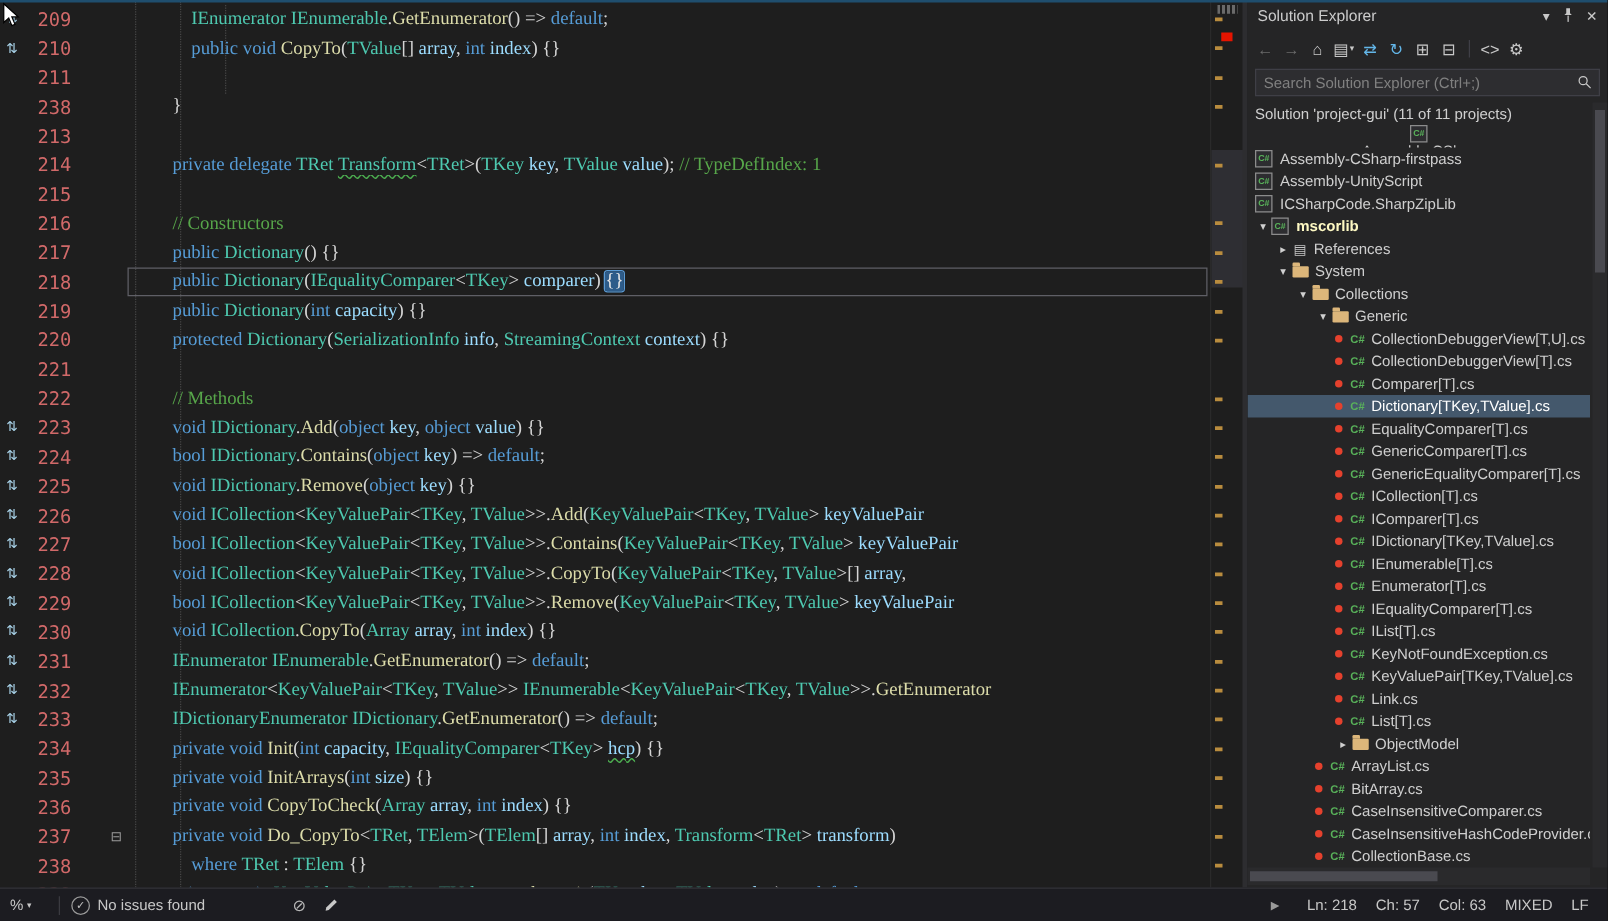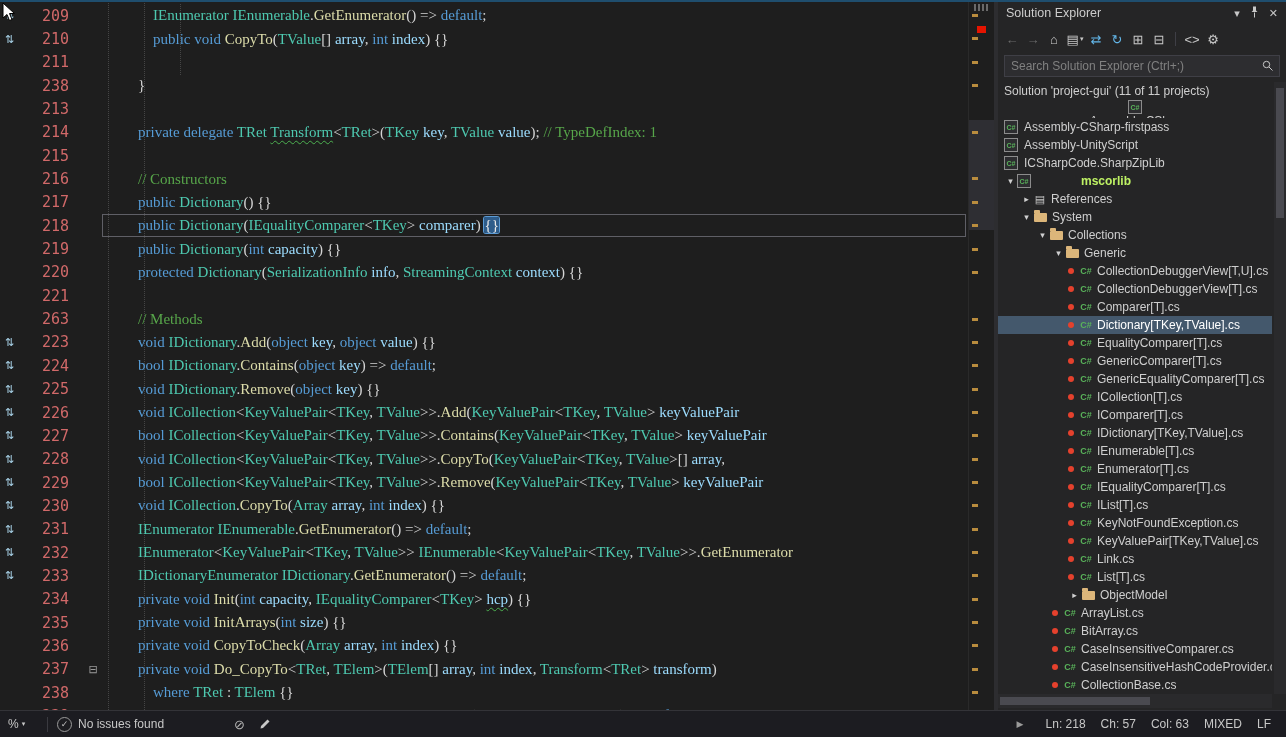--- a/index.html
+++ b/index.html
@@ -8,21 +8,21 @@
   .top-accent{position:absolute;left:0;top:0;width:1286px;height:2px;background:#1F4E6E;z-index:40;}
 
   
   #editor{position:absolute;left:0;top:0;width:968px;height:710px;background:#1E1E1E;overflow:hidden;}
   .guide{position:absolute;top:0;bottom:0;width:0;border-left:1px dotted #454545;}
   .g1{left:108px}.g2{left:144px}
   .g3{left:180px;top:4px;height:71px;bottom:auto}
   #code-lines{position:relative;padding-top:4px;}
   .code-row{display:flex;height:23.35px;align-items:center;position:relative;white-space:nowrap;}
   .glyph{width:30px;flex:none;font-size:11px;line-height:1;color:#A8D2E8;padding-left:5px;box-sizing:border-box;}
-  .lnum{width:48px;flex:none;text-align:right;color:#D16969;font-family:"DejaVu Sans Mono",monospace;font-size:15px;padding-right:9px;box-sizing:border-box;}
+  .lnum{width:48px;flex:none;text-align:left;color:#D16969;font-family:"DejaVu Sans Mono",monospace;font-size:15px;padding-right:9px;box-sizing:border-box;}
   .fold{width:30px;flex:none;text-align:center;color:#9A9A9A;font-size:11px;}
   .codetext{white-space:pre;font-family:Liberation Serif, serif;font-size:15px;flex:none;color:#D4D4D4;}
   .tk-k{color:#569CD6}.tk-t{color:#4EC9B0}.tk-m{color:#DCDCAA}.tk-v{color:#9CDCFE}
   .tk-c{color:#57A64A}.tk-o{color:#D4D4D4}
   .tk-s{background:#2E5C8A;box-shadow:0 0 0 1px #5B9BD5;border-radius:2px;color:#E8E8E8;}
   .tk-w{text-decoration:underline;text-decoration-style:wavy;text-decoration-color:#4CAF50;text-decoration-thickness:1px;text-underline-offset:3px;}
   .cur-box{position:absolute;left:102px;right:2px;top:0;bottom:0;border:1px solid #5F5F66;pointer-events:none;}
 
   
   #escroll{position:absolute;left:968px;top:0;width:26px;height:710px;background:#1E1E1E;border-left:1px solid #2A2A2A;overflow:hidden;}
@@ -48,21 +48,21 @@
   .se-search{position:relative;margin:3px 6px 4px 6px;}
   .se-search input{width:100%;box-sizing:border-box;height:22px;background:#2D2D30;border:1px solid #3F3F46;color:#CCCCCC;font-size:12px;padding:0 24px 0 6px;font-family:"Liberation Sans",sans-serif;}
   .se-search input::placeholder{color:#808080;}
   .se-search svg{position:absolute;right:6px;top:5px;}
   #tree{position:absolute;left:0;top:82px;width:274px;height:612px;overflow:hidden;}
   .tree-row{display:flex;align-items:center;height:18px;font-size:12px;color:#CFCFCF;white-space:nowrap;cursor:default;}
   .tree-row.selected{background:#44586C;color:#FFFFFF;}
   .tree-row .arrow{width:13px;flex:none;font-size:9px;color:#D0D0D0;text-align:center;}
   .tree-row .dot{width:6px;height:6px;border-radius:50%;background:#E5412D;margin-right:4px;flex:none;}
   .tree-row .label{overflow:hidden;text-overflow:clip;}
-  .tree-row .label.bold{font-weight:bold;color:#bef264;margin-left:44px;}
+  .tree-row .label.bold{font-weight:bold;color:#fef9c3;}
   .folder-icon{width:13px;height:9px;background:#DCB67A;border-radius:1px;position:relative;display:inline-block;margin:0 5px 0 1px;flex:none;}
   .folder-icon::before{content:"";position:absolute;top:-3px;left:0;width:6px;height:3px;background:#DCB67A;border-radius:1px 1px 0 0;}
   .cs-icon{width:16px;flex:none;color:#59B25A;font-weight:bold;font-size:9px;margin-right:3px;text-align:center;}
   .proj-icon{width:12px;height:12px;flex:none;border:1px solid #8C8C8C;background:#2D2D30;color:#59B25A;font-size:7px;font-weight:bold;display:flex;align-items:center;justify-content:center;margin-right:6px;}
   .ref-icon{width:14px;flex:none;color:#C5C5C5;font-size:11px;margin-right:4px;text-align:center;}
   .se-vscroll{position:absolute;right:0;top:82px;width:12px;height:612px;background:#2A2A2C;}
   .se-vthumb{position:absolute;left:2px;top:6px;width:8px;height:130px;background:#4A4A50;}
   .se-hscroll{position:absolute;left:0;top:694px;width:274px;height:14px;background:#2A2A2C;}
   .se-hthumb{position:absolute;left:2px;top:3px;width:150px;height:8px;background:#4A4A50;}
 
@@ -168,21 +168,21 @@
           <span class="codetext"><span class="tk-o">        </span><span class="tk-k">protected</span><span class="tk-o"> </span><span class="tk-t">Dictionary</span><span class="tk-o">(</span><span class="tk-t">SerializationInfo</span><span class="tk-o"> </span><span class="tk-v">info</span><span class="tk-o">, </span><span class="tk-t">StreamingContext</span><span class="tk-o"> </span><span class="tk-v">context</span><span class="tk-o">) {}</span></span>
         </div>
         <div class="code-row">
           <span class="glyph"></span>
           <span class="lnum">221</span>
           <span class="fold"></span>
           <span class="codetext"></span>
         </div>
         <div class="code-row">
           <span class="glyph"></span>
-          <span class="lnum">263</span>
+          <span class="lnum">222</span>
           <span class="fold"></span>
           <span class="codetext"><span class="tk-o">        </span><span class="tk-c">// Methods</span></span>
         </div>
         <div class="code-row">
           <span class="glyph">⇅</span>
           <span class="lnum">223</span>
           <span class="fold"></span>
           <span class="codetext"><span class="tk-o">        </span><span class="tk-k">void</span><span class="tk-o"> </span><span class="tk-t">IDictionary</span><span class="tk-o">.</span><span class="tk-m">Add</span><span class="tk-o">(</span><span class="tk-k">object</span><span class="tk-o"> </span><span class="tk-v">key</span><span class="tk-o">, </span><span class="tk-k">object</span><span class="tk-o"> </span><span class="tk-v">value</span><span class="tk-o">) {}</span></span>
         </div>
         <div class="code-row">

